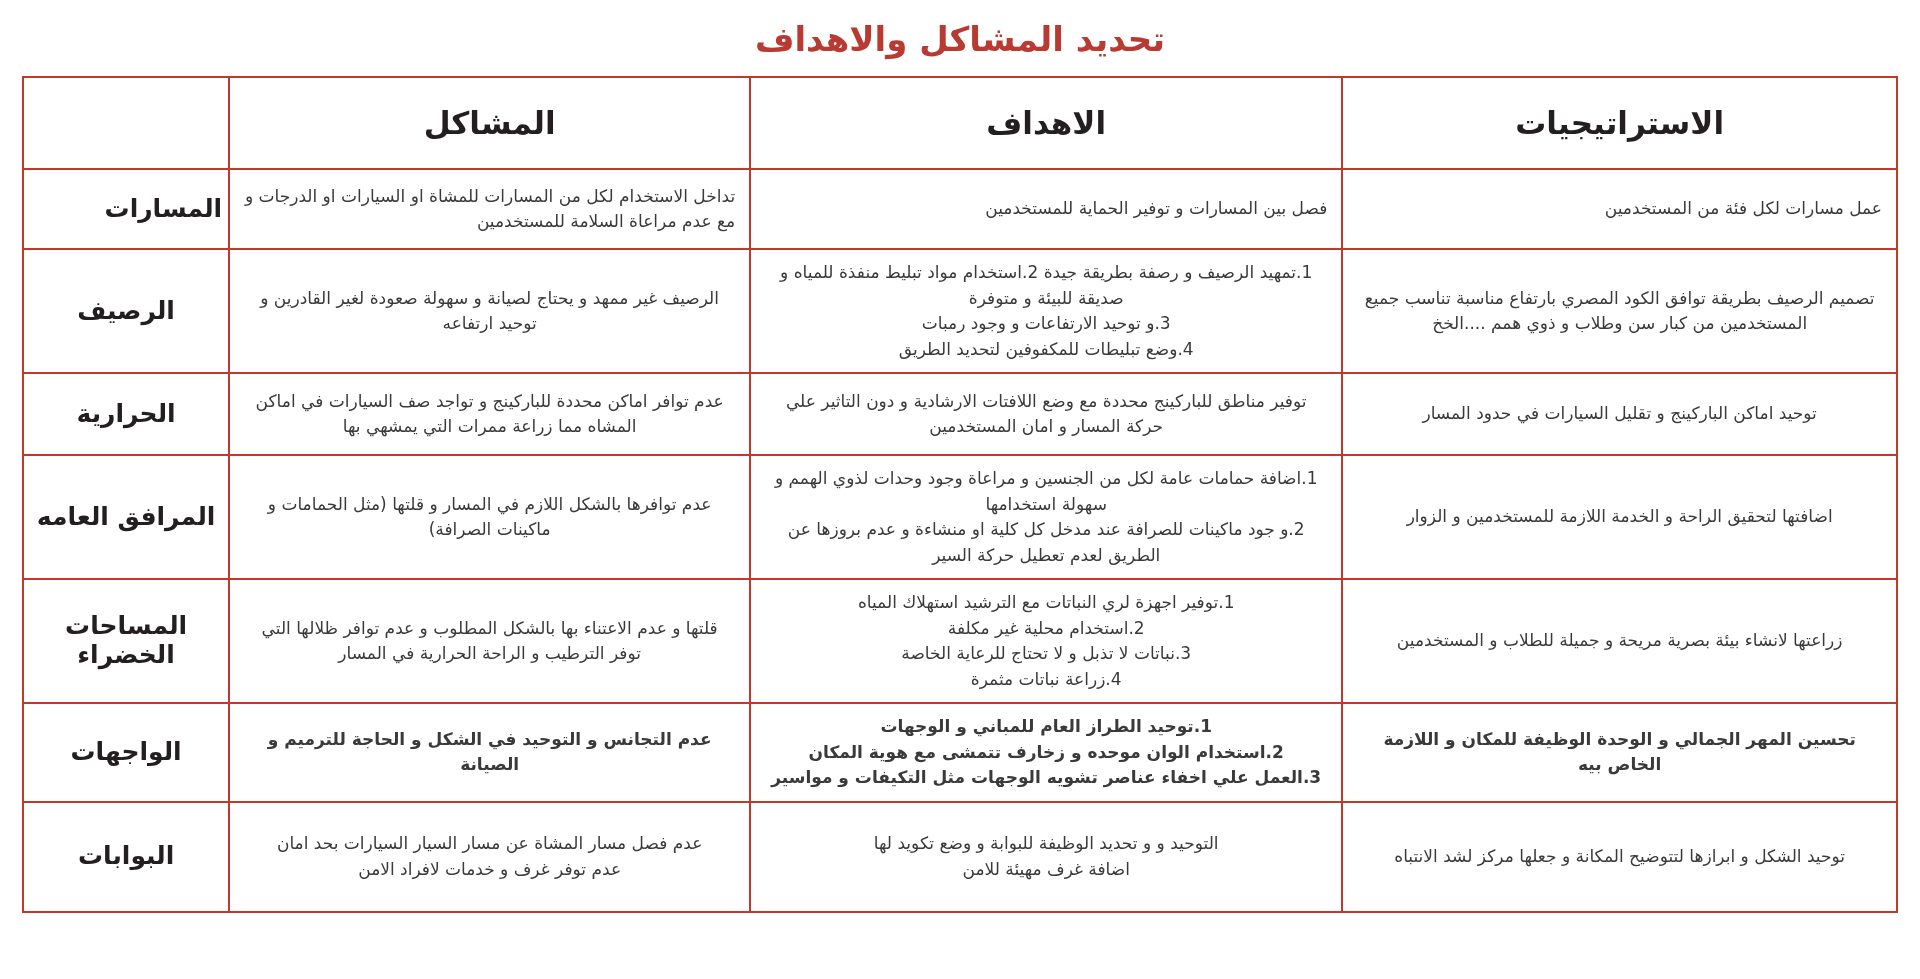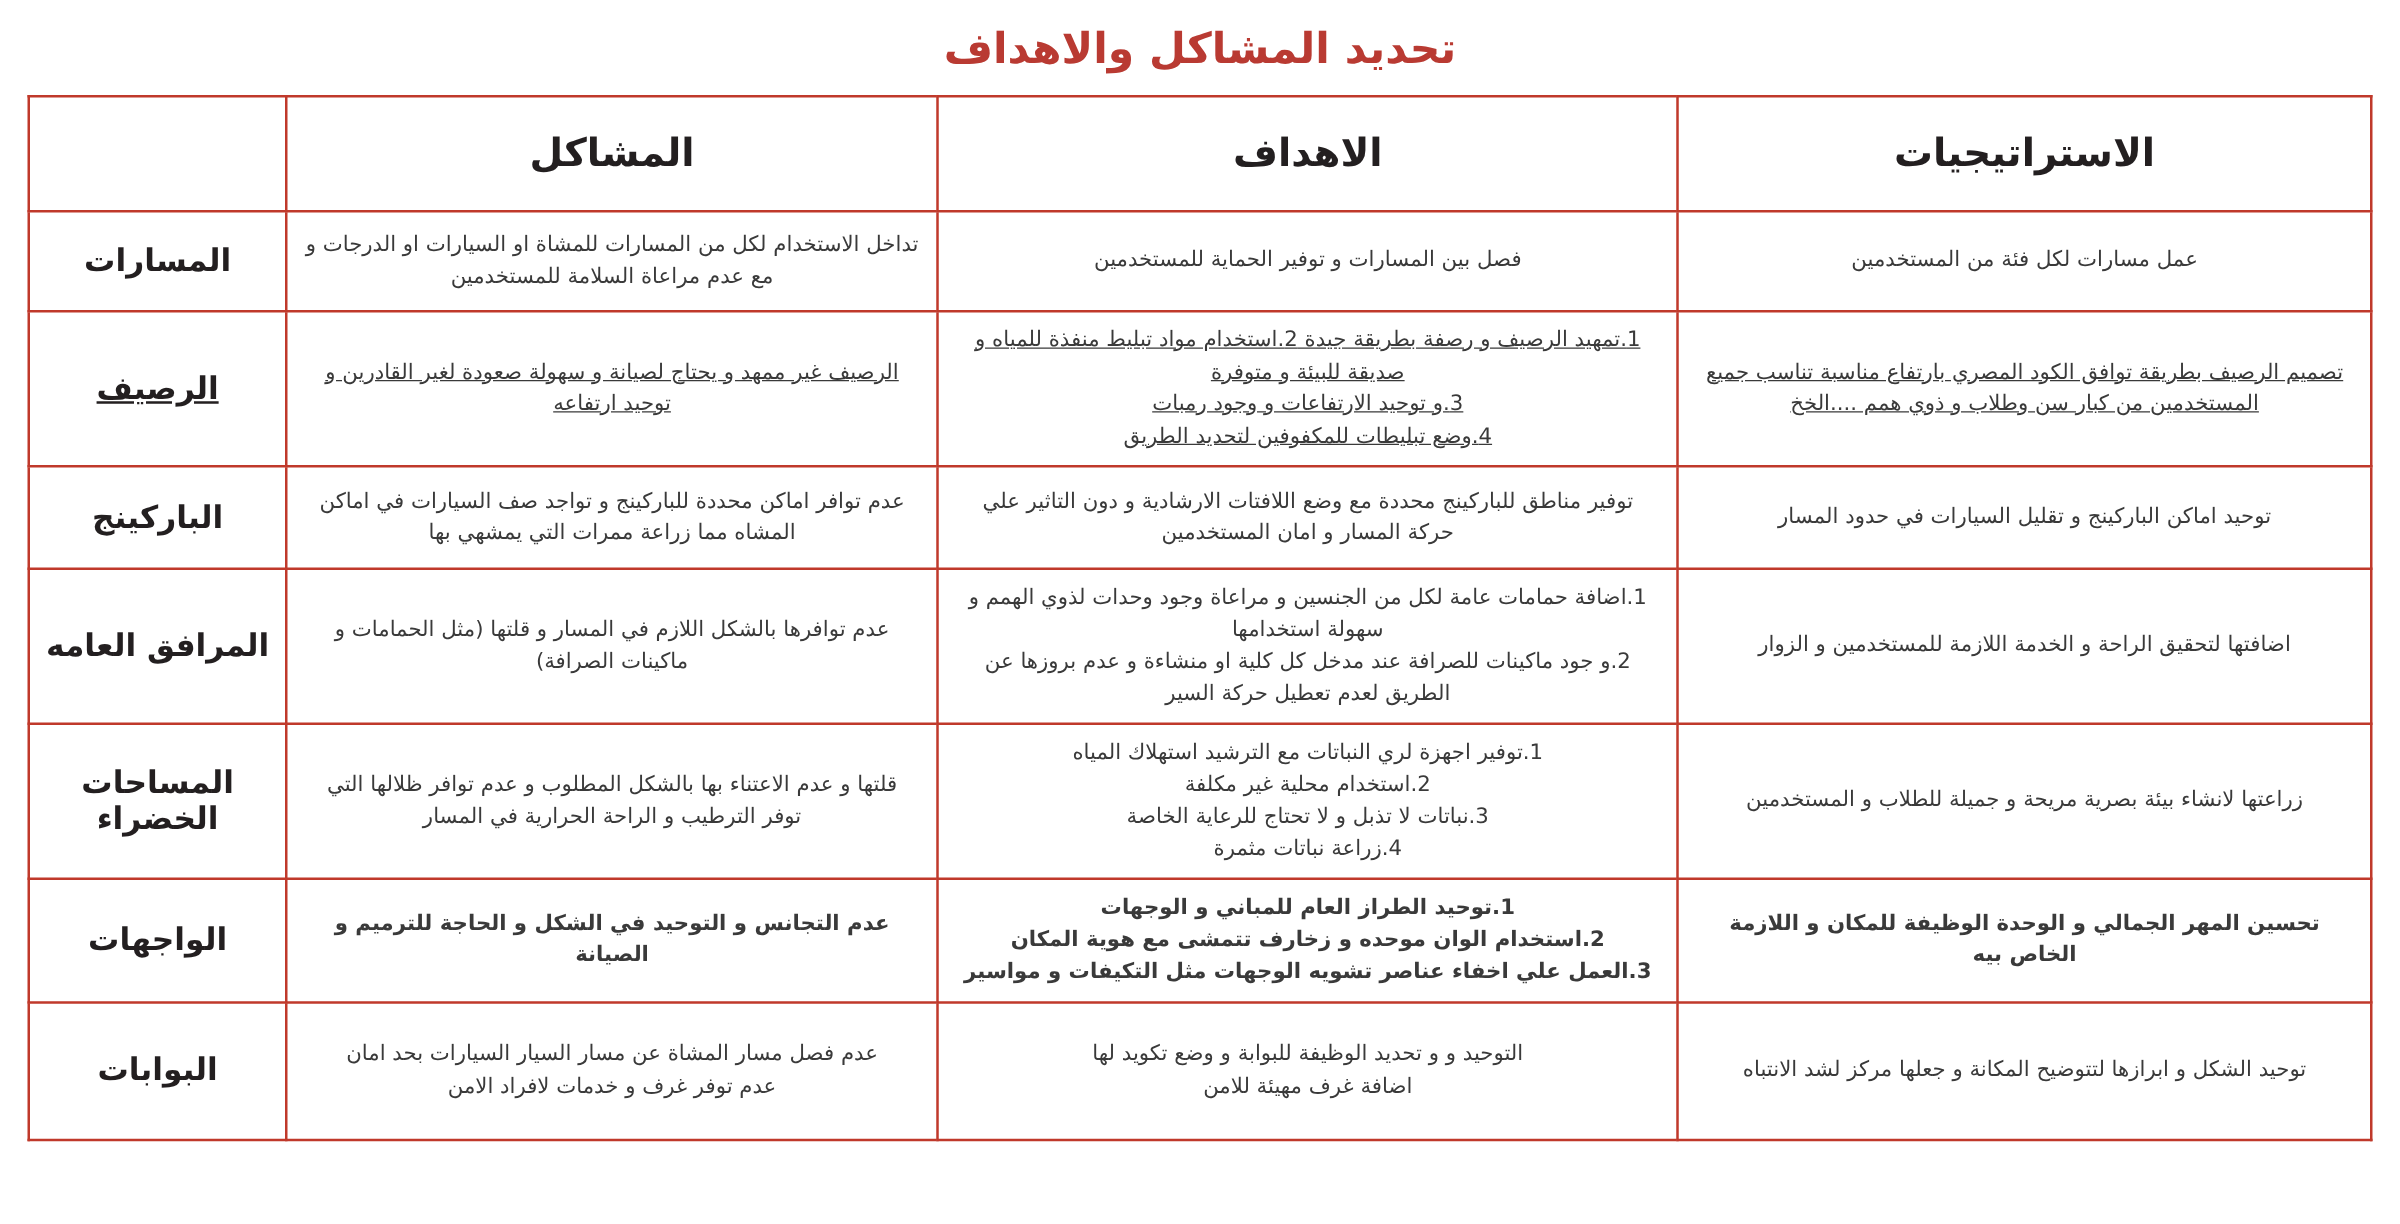--- a/index.html
+++ b/index.html
@@ -85,22 +85,22 @@
   td.cell {
     text-align: center;
     font-size: 17px;
     font-weight: normal;
     color: #3a3a3a;
     line-height: 1.5;
     padding: 10px 14px;
     white-space: pre-line;
   }
 
-  tr.r1 td { height: 80px; }
-  tr.r2 td { height: 104px; text-decoration: underline; }
+  tr.r1 td { height: 80px; text-align: right; }
+  tr.r2 td { height: 104px; }
   tr.r3 td { height: 82px; }
   tr.r4 td { height: 110px; }
   tr.r5 td { height: 110px; }
   tr.r6 td { height: 90px; font-weight: bold; }
   tr.r7 td { height: 110px; border-radius: 31px; }
 </style>
 </head>
 <body>
 
 <div class="page">
@@ -138,21 +138,21 @@
 3.و توحيد الارتفاعات و وجود رمبات
 4.وضع تبليطات للمكفوفين لتحديد الطريق</td>
           <td class="cell">الرصيف غير ممهد و يحتاج لصيانة و سهولة صعودة لغير القادرين و توحيد ارتفاعه</td>
           <td class="row-label">الرصيف</td>
         </tr>
 
         <tr class="r3">
           <td class="cell">توحيد اماكن الباركينج و تقليل السيارات في حدود المسار</td>
           <td class="cell">توفير مناطق للباركينج محددة مع وضع اللافتات الارشادية و دون التاثير علي حركة المسار و امان المستخدمين</td>
           <td class="cell">عدم توافر اماكن محددة للباركينج و تواجد صف السيارات في اماكن المشاه مما زراعة ممرات التي يمشهي بها</td>
-          <td class="row-label">الباركينج</td>
+          <td class="row-label">الحرارية</td>
         </tr>
 
         <tr class="r4">
           <td class="cell">اضافتها لتحقيق الراحة و الخدمة اللازمة للمستخدمين و الزوار</td>
           <td class="cell">1.اضافة حمامات عامة لكل من الجنسين و مراعاة وجود وحدات لذوي الهمم و سهولة استخدامها
 2.و جود ماكينات للصرافة عند مدخل كل كلية او منشاءة و عدم بروزها عن الطريق لعدم تعطيل حركة السير</td>
           <td class="cell">عدم توافرها بالشكل اللازم في المسار و قلتها (مثل الحمامات و ماكينات الصرافة)</td>
           <td class="row-label">المرافق العامه</td>
         </tr>
 

